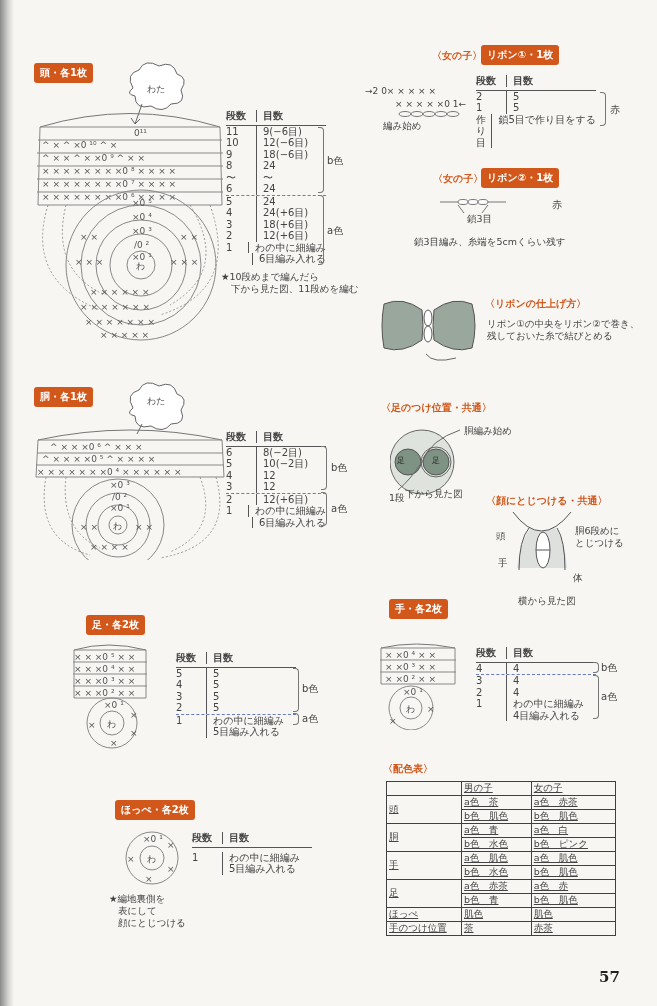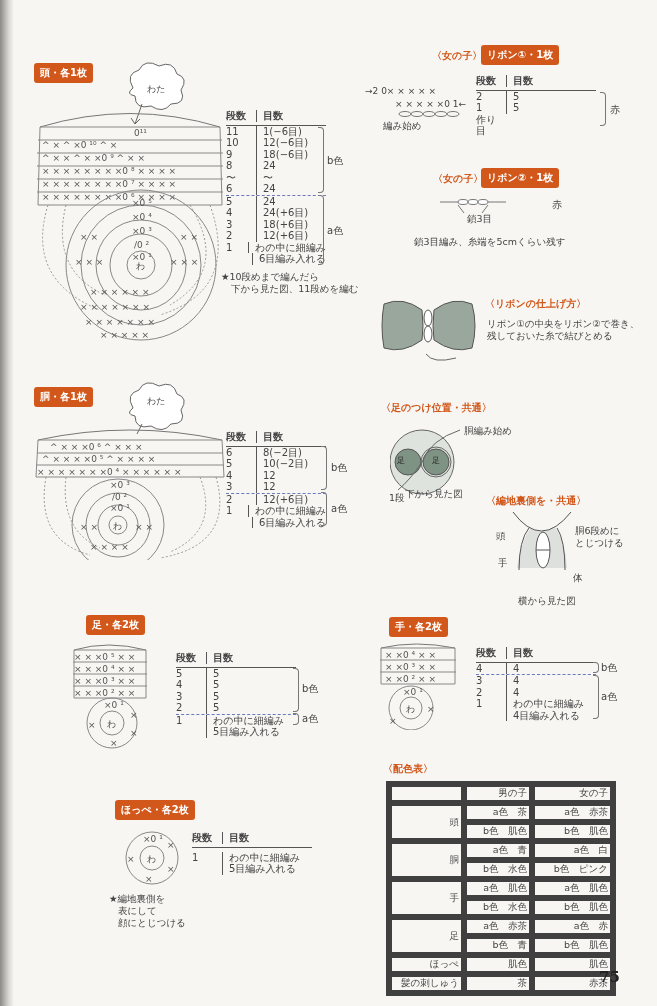--- a/index.html
+++ b/index.html
@@ -22,21 +22,21 @@
   .rtable { position: absolute; font-size: 10px; line-height: 11.5px; color: #444; }
   .rtable .hd { display: flex; font-weight: bold; padding-bottom: 3px; border-bottom: 1.5px solid #555; }
   .rtable .row { display: flex; }
   .rtable .c1 { width: 30px; text-align: left; }
   .rtable .c2 { flex: 1; padding-left: 6px; border-left: 1.2px solid #555; white-space: nowrap; }
   .rtable .dash { border-top: 1px dashed #6a7ac0; }
   .brace { position: absolute; border: 1px solid #777; border-left: none; border-radius: 0 4px 4px 0; width: 6px; }
   .blabel { position: absolute; font-size: 10px; color: #444; white-space: nowrap; }
   .note { position: absolute; font-size: 9.5px; color: #444; line-height: 12px; white-space: nowrap; }
   .ctable { position: absolute; left: 386px; top: 781px; width: 230px; border-collapse: collapse; font-size: 9.5px; color: #444; }
-  .ctable td { border: 6px solid #404040; text-align: right; height: 13.5px; padding: 0 2px; }
+  .ctable td { border: 1px solid #404040; text-align: left; height: 13.5px; padding: 0 2px; text-decoration: underline; }
   .pageno { position: absolute; left: 599px; top: 968px; font-family: "DejaVu Serif", serif; font-weight: bold; font-size: 15px; color: #222; }
   svg text { font-family: "DejaVu Sans", sans-serif; }
 </style>
 </head>
 <body>
 
 <div class="gutter"></div>
 
 <div class="tag" style="left:34px;top:63px">頭・各1枚</div>
 <svg class="abs" style="left:30px;top:60px" width="200" height="290">
@@ -97,21 +97,21 @@
   </g>
 </svg>
 
 <div class="rtable" style="left:226px;top:110px;width:100px">
   <div class="hd">
       <span class="c1">段数</span>
       <span class="c2" style="border-left:1.2px solid #555">目数</span>
     </div>
   <div class="row">
       <span class="c1">11</span>
-      <span class="c2">1(−6目)</span>
+      <span class="c2">9(−6目)</span>
     </div>
   <div class="row">
       <span class="c1">10</span>
       <span class="c2">12(−6目)</span>
     </div>
   <div class="row">
       <span class="c1">9</span>
       <span class="c2">18(−6目)</span>
     </div>
   <div class="row">
@@ -182,20 +182,21 @@
   <div class="row">
       <span class="c1">2</span>
       <span class="c2">5</span>
     </div>
   <div class="row">
       <span class="c1">1</span>
       <span class="c2">5</span>
     </div>
   <div class="row">
       <span class="c1">作り目</span>
+      <span class="c2">鎖5目で作り目をする</span>
     </div>
 </div>
 <div class="brace" style="left:600px;top:92px;height:34px"></div>
 <div class="blabel" style="left:610px;top:103px">赤</div>
 
 <div class="otag" style="left:433px;top:172px">〈女の子〉</div>
 <div class="tag" style="left:481px;top:168px">リボン②・1枚</div>
 <svg class="abs" style="left:440px;top:195px" width="70" height="30">
   <line x1="0" y1="7" x2="66" y2="7" stroke="#777"></line>
   <g stroke="#777" fill="#fff">
@@ -309,21 +310,21 @@
   <circle cx="46" cy="42" r="15" fill="none" stroke="#666"></circle>
   <path d="M32,42 Q40,20 70,10" stroke="#666" fill="none"></path>
   <path d="M32,42 Q20,60 8,70" stroke="#666" fill="none"></path>
 </svg>
 <div class="note" style="left:397px;top:455px;font-size:8px;color:#222">足</div>
 <div class="note" style="left:432px;top:455px;font-size:8px;color:#222">足</div>
 <div class="note" style="left:464px;top:425px">胴編み始め</div>
 <div class="note" style="left:389px;top:492px">1段</div>
 <div class="note" style="left:405px;top:488px">下から見た図</div>
 
-<div class="otag" style="left:486px;top:494px">〈編地裏側を・共通〉</div>
+<div class="otag" style="left:486px;top:494px">〈顔にとじつける・共通〉</div>
 <svg class="abs" style="left:505px;top:510px" width="80" height="75">
   <path d="M12,58 Q16,30 26,18 L50,18 Q60,30 62,58 Z" fill="#dde0dd"></path>
   <path d="M8,2 Q36,40 66,2" stroke="#555" fill="#f7f6f3"></path>
   <path d="M14,60 Q14,30 24,18 M60,60 Q60,30 52,18" stroke="#555" fill="none"></path>
   <ellipse cx="38" cy="40" rx="7" ry="18" fill="#fff" stroke="#555"></ellipse>
   <line x1="31" y1="40" x2="45" y2="40" stroke="#555"></line>
 </svg>
 <div class="note" style="left:496px;top:530px">頭</div>
 <div class="note" style="left:498px;top:557px">手</div>
 <div class="note" style="left:573px;top:572px">体</div>
@@ -391,21 +392,21 @@
   <div class="row">
       <span class="c1"></span>
       <span class="c2">5目編み入れる</span>
     </div>
 </div>
 <div class="brace" style="left:293px;top:668px;height:44px"></div>
 <div class="blabel" style="left:302px;top:682px">b色</div>
 <div class="brace" style="left:293px;top:713px;height:12px"></div>
 <div class="blabel" style="left:302px;top:712px">a色</div>
 
-<div class="tag" style="left:389px;top:617px">手・各2枚</div>
+<div class="tag" style="left:389px;top:599px">手・各2枚</div>
 <svg class="abs" style="left:375px;top:640px" width="90" height="90">
   <path d="M6,8 Q40,0 80,8" stroke="#777" fill="none"></path>
   <g stroke="#888" fill="none">
       <path d="M6,8 L80,8"></path>
       <path d="M5,20 L81,20"></path>
       <path d="M5,32 L81,32"></path>
       <path d="M6,44 L80,44"></path>
       <path d="M6,8 L6,44 M80,8 L80,44"></path>
     </g>
   <g font-size="9" fill="#555">
@@ -533,20 +534,20 @@
   <tr>
         <td>b色　青</td>
         <td>b色　肌色</td>
       </tr>
   <tr>
         <td>ほっぺ</td>
         <td>肌色</td>
         <td>肌色</td>
       </tr>
   <tr>
-        <td>髪の刺しゅう</td>
+        <td>手のつけ位置</td>
         <td>茶</td>
         <td>赤茶</td>
       </tr>
 </tbody>
   </table>
 
-<div class="pageno">75</div>
+<div class="pageno">57</div>
 
 </body></html>

